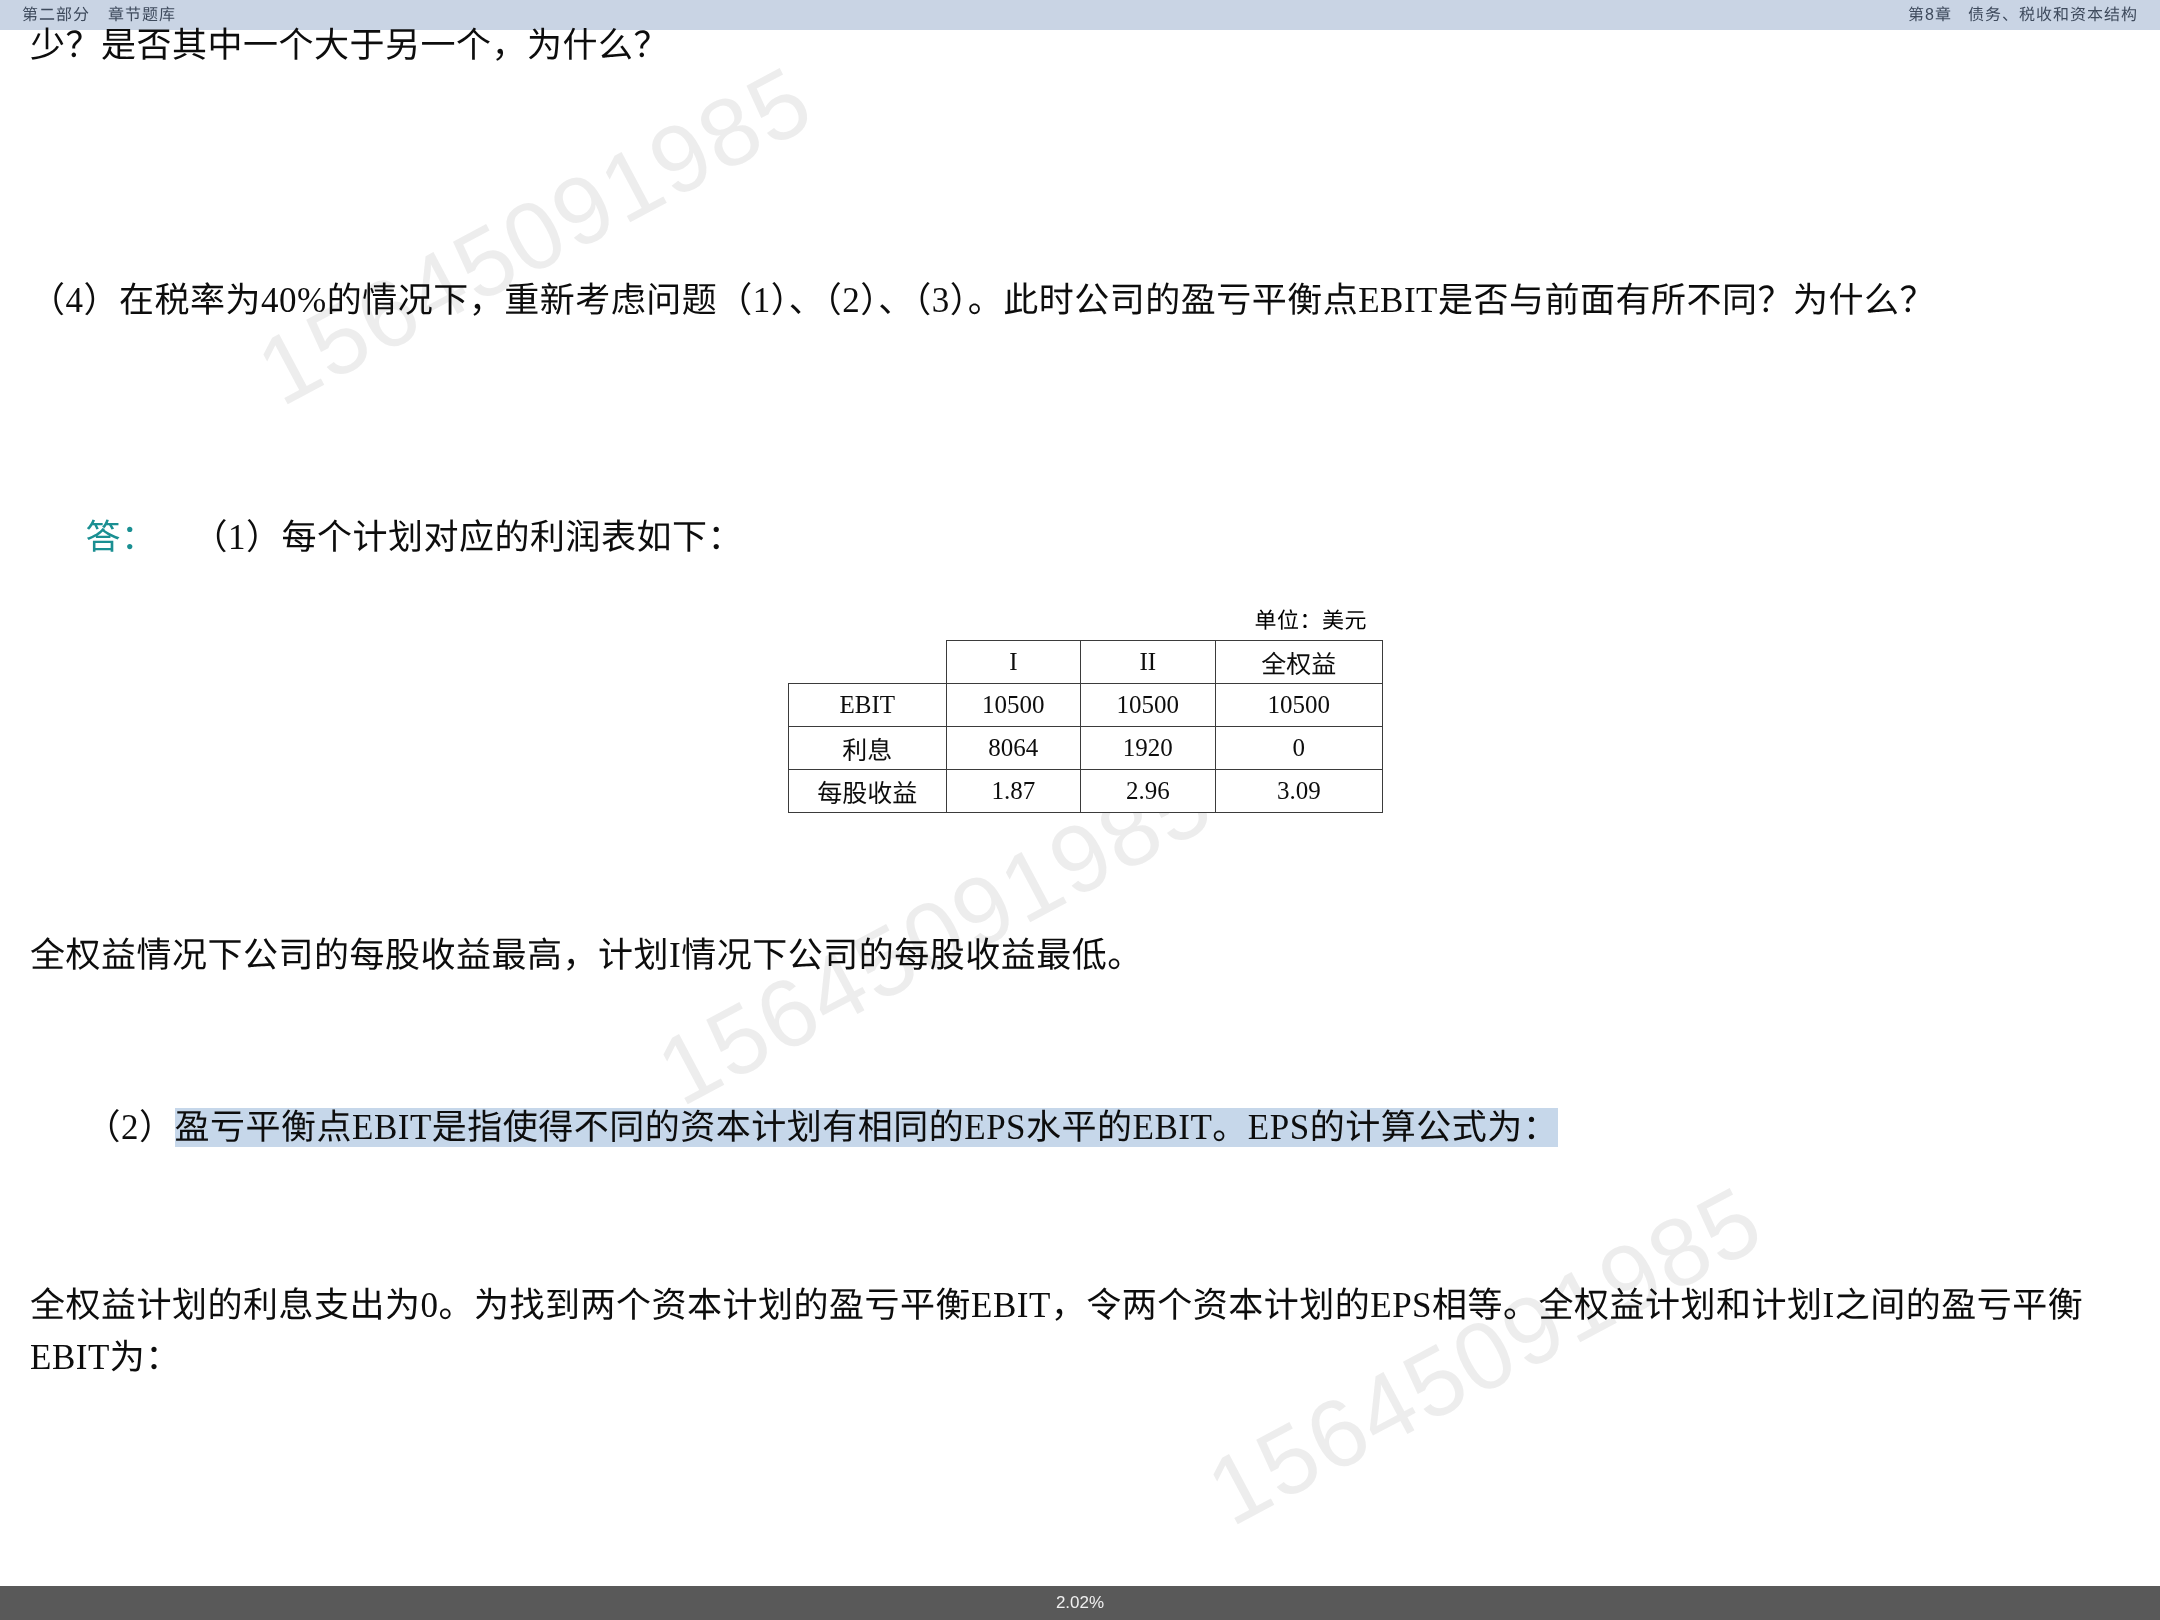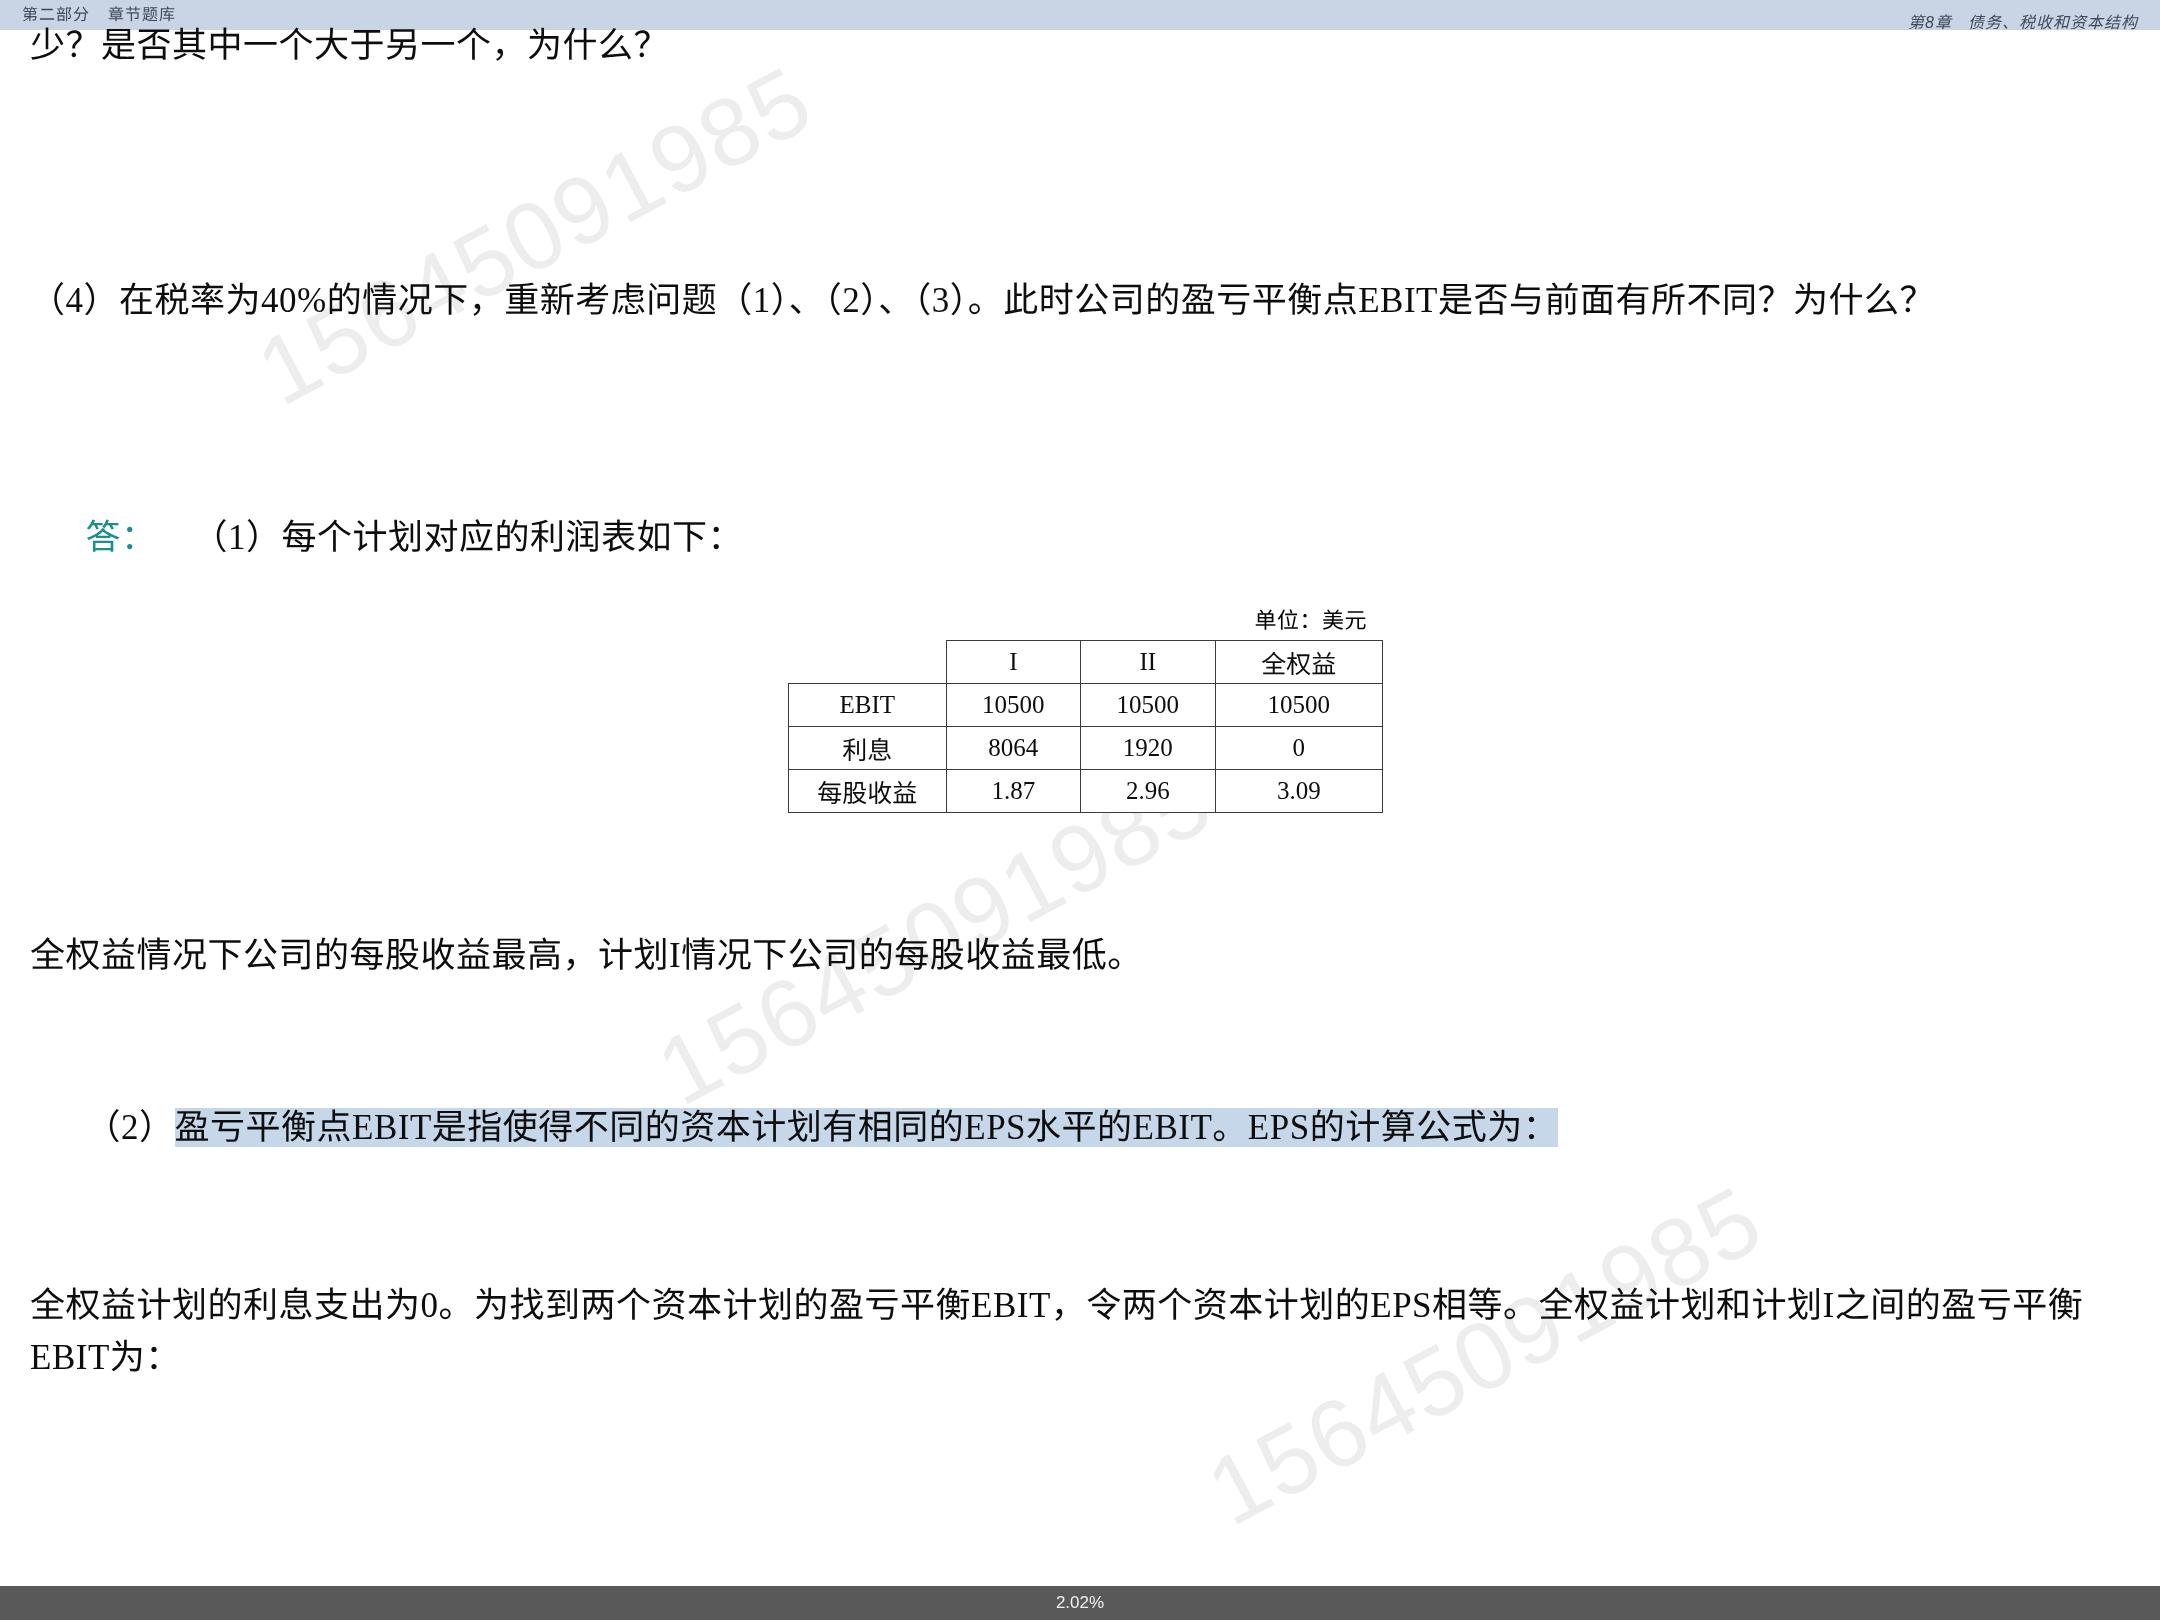--- a/index.html
+++ b/index.html
@@ -35,24 +35,23 @@
     position: absolute;
     left: 22px;
     top: 0;
     white-space: nowrap;
     letter-spacing: 1px;
   }
   .header .left .sep { display: inline-block; width: 18px; }
   .header .right {
     position: absolute;
     right: 22px;
-    top: 8px;
+    top: 0;
     white-space: nowrap;
     letter-spacing: 1px;
-    font-style: italic;
   }
   .header .right .sep { display: inline-block; width: 16px; }
 
   
   .footer {
     position: absolute;
     bottom: 0; left: 0;
     width: 2160px;
     height: 34px;
     background: #595959;

